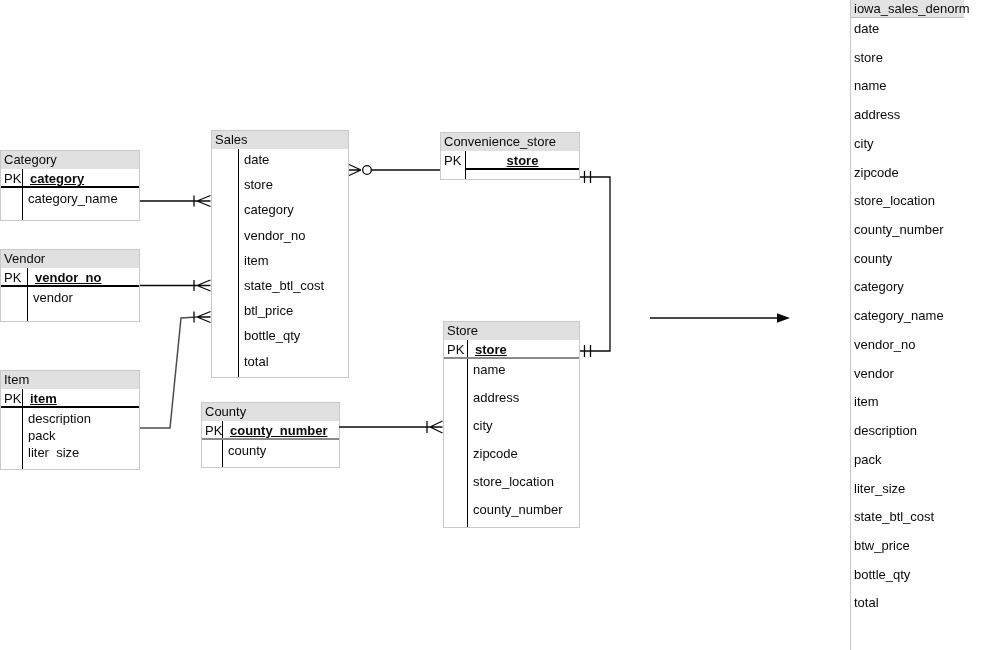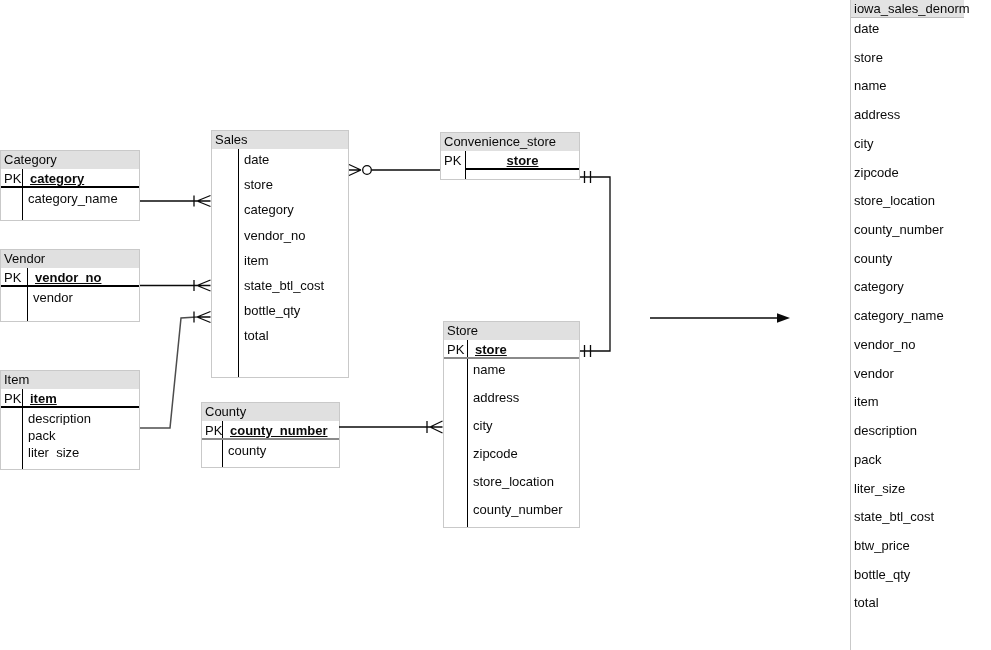--- a/index.html
+++ b/index.html
@@ -87,20 +87,21 @@
     <div class="frow">
       <div class="lcol"></div>
       <div class="fields">
 
       <div class="field">date</div>
           <div class="field">store</div>
           <div class="field">category</div>
           <div class="field">vendor_no</div>
           <div class="field">item</div>
           <div class="field">state_btl_cost</div>
+          <div class="field">btl_price</div>
           <div class="field">bottle_qty</div>
           <div class="field">total</div>
         </div>
     </div>
   </div>
 
   <div class="entity" style="left:201px; top:402px; width:139px; height:66px; --pkw:21px; --rh:18px;">
     <div class="ehdr">County</div>
     <div class="pkrow grayline">
       <div class="pkcell">PK</div>

